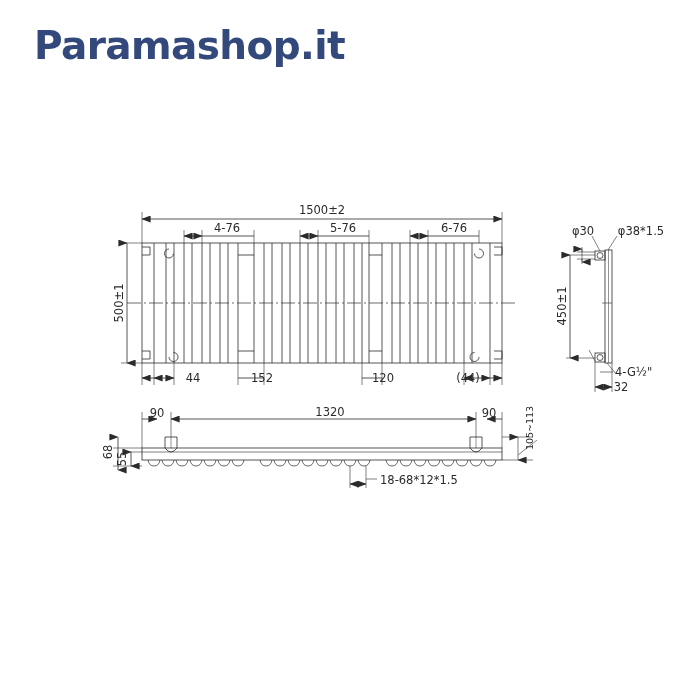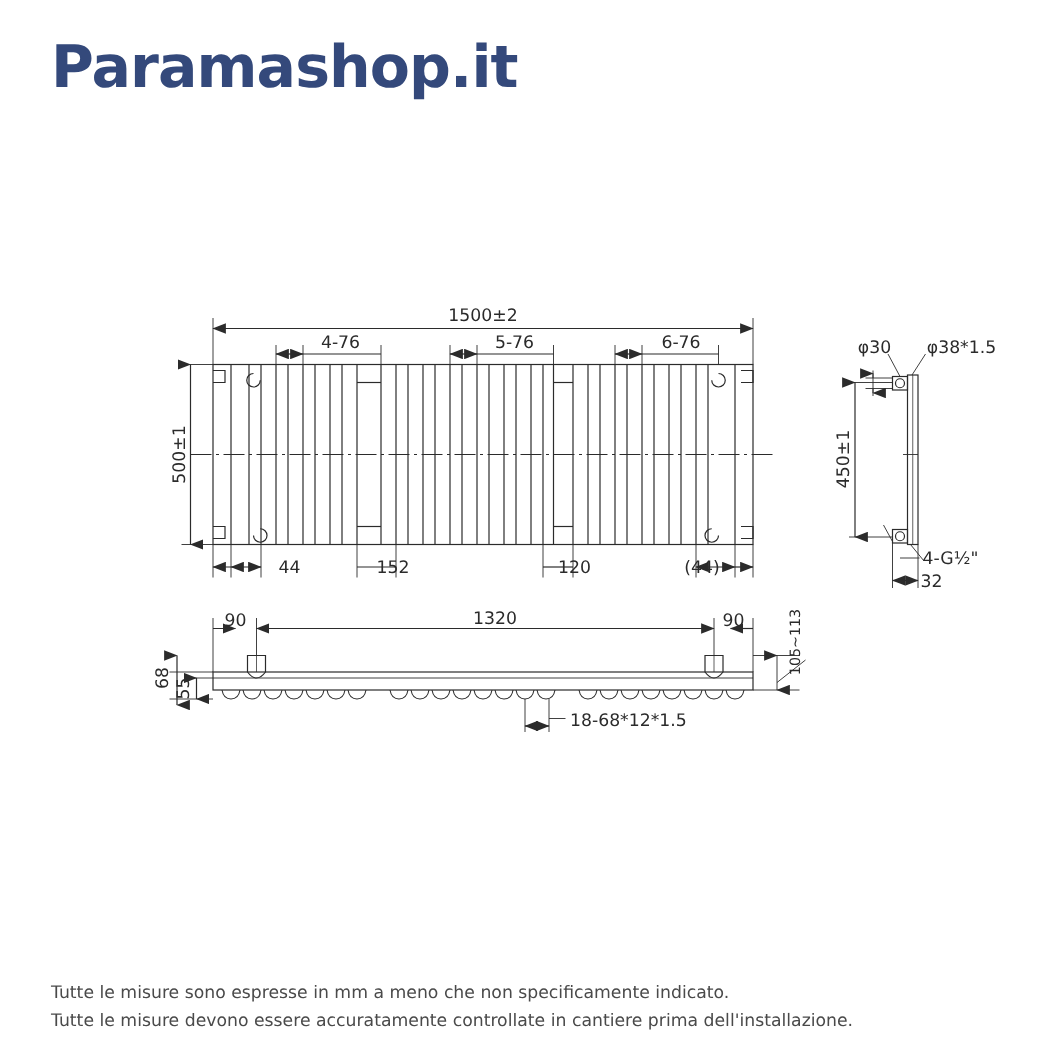--- a/index.html
+++ b/index.html
@@ -300,18 +300,14 @@
       <text x="313" y="416" text-anchor="middle">1320</text>
       <text x="472" y="417" text-anchor="middle">90</text>
       <text x="0" y="0" transform="translate(95,452) rotate(-90)" text-anchor="middle">68</text>
       <text x="0" y="0" transform="translate(109,459) rotate(-90)" text-anchor="middle">55</text>
       <text x="0" y="0" transform="translate(516,428) rotate(-90)" text-anchor="middle" font-size="9.5">105~113</text>
       <text x="363" y="484" text-anchor="start">18-68*12*1.5</text>
     </g>
   </svg>
   </div>
 
-  <div class="notes">
-    <div>Tutte le misure sono espresse in mm a meno che non specificamente indicato.</div>
-    <div>Tutte le misure devono essere accuratamente controllate in cantiere prima dell'installazione.</div>
-  </div>
 
 </div>
 
 </body></html>

